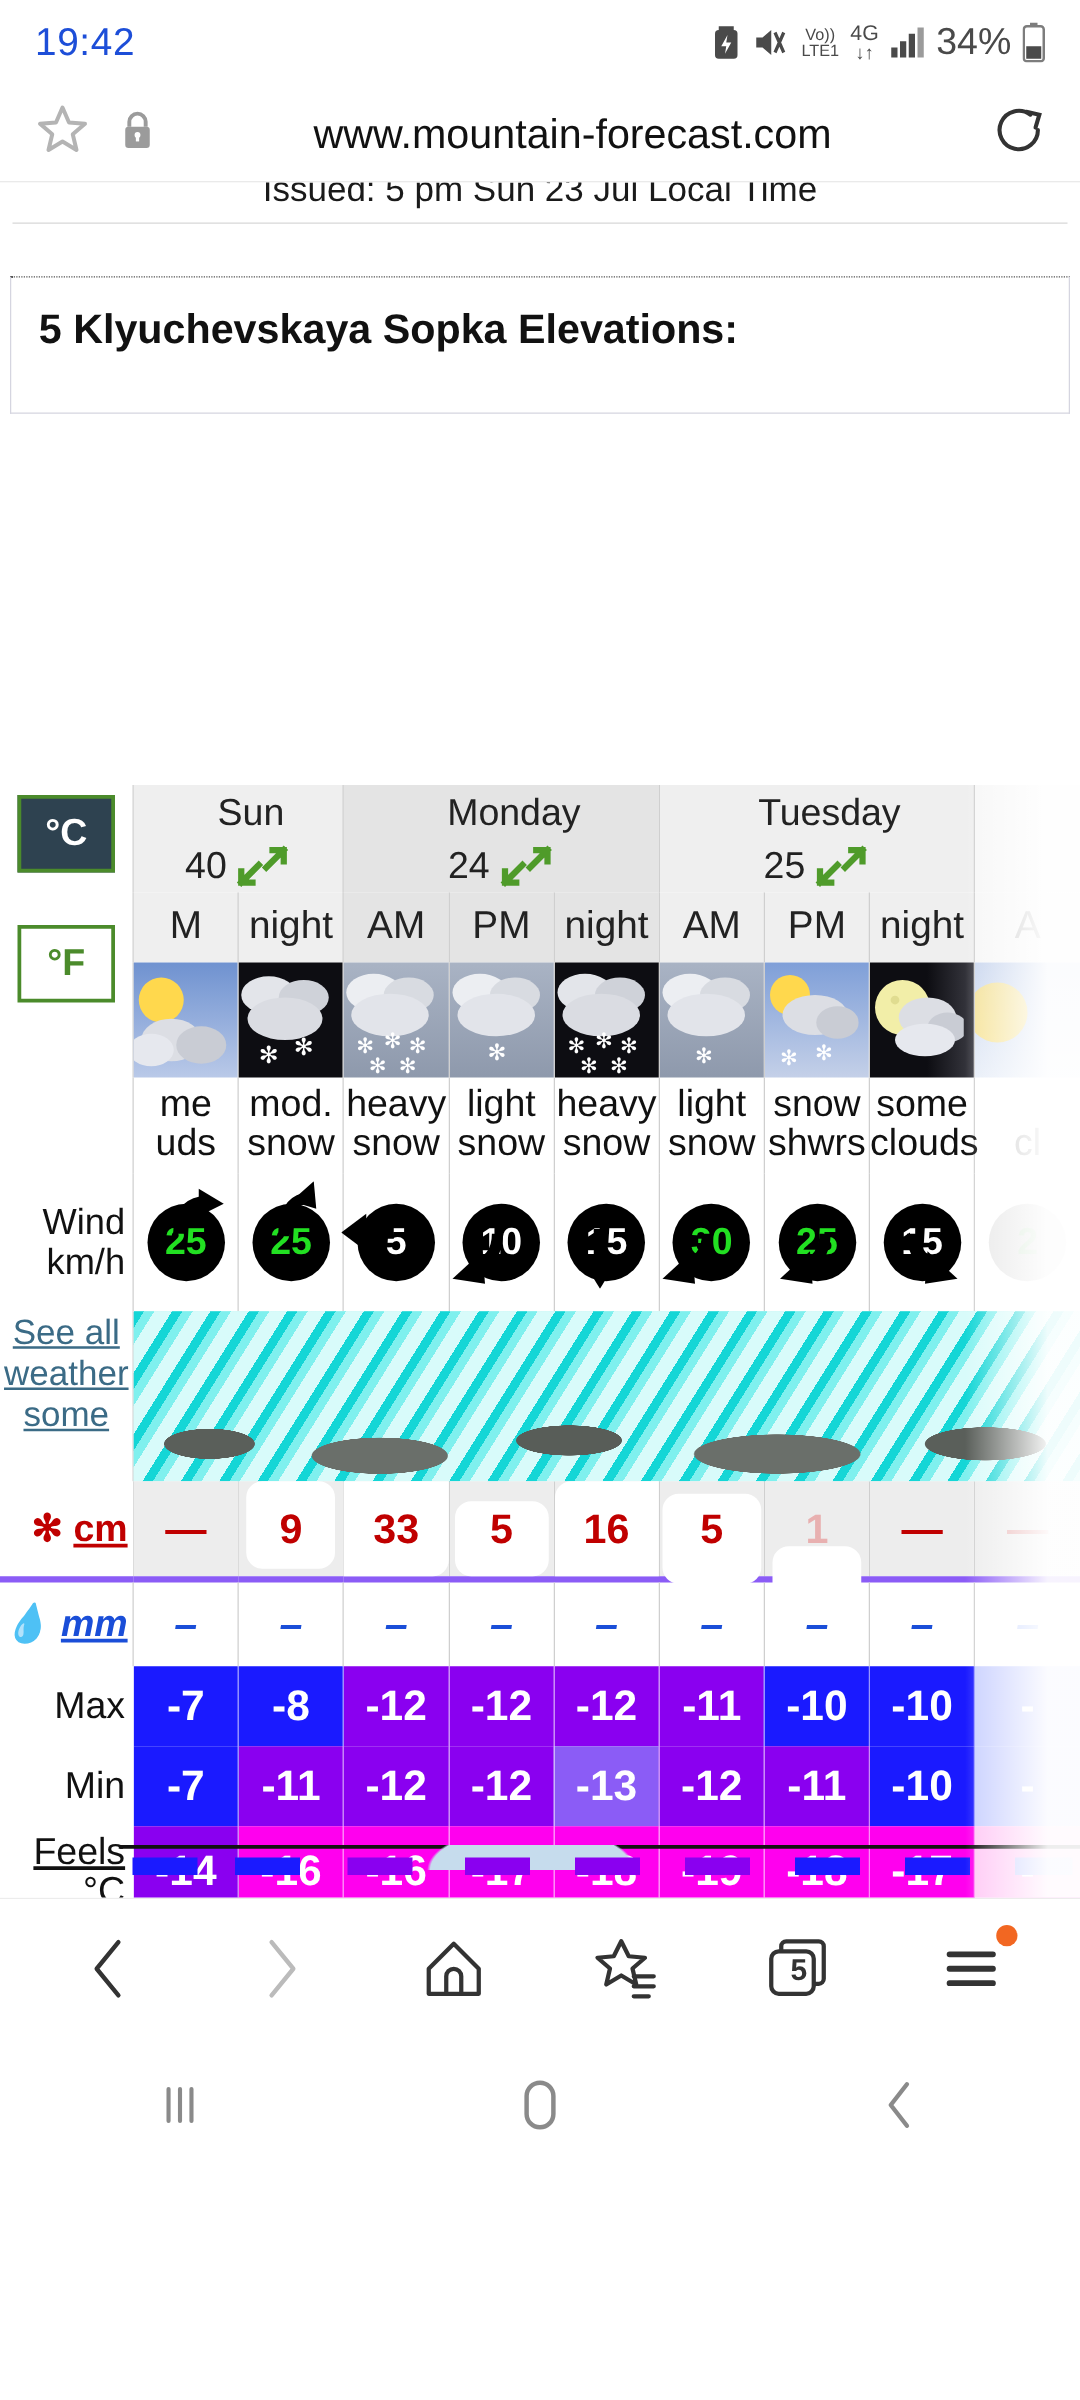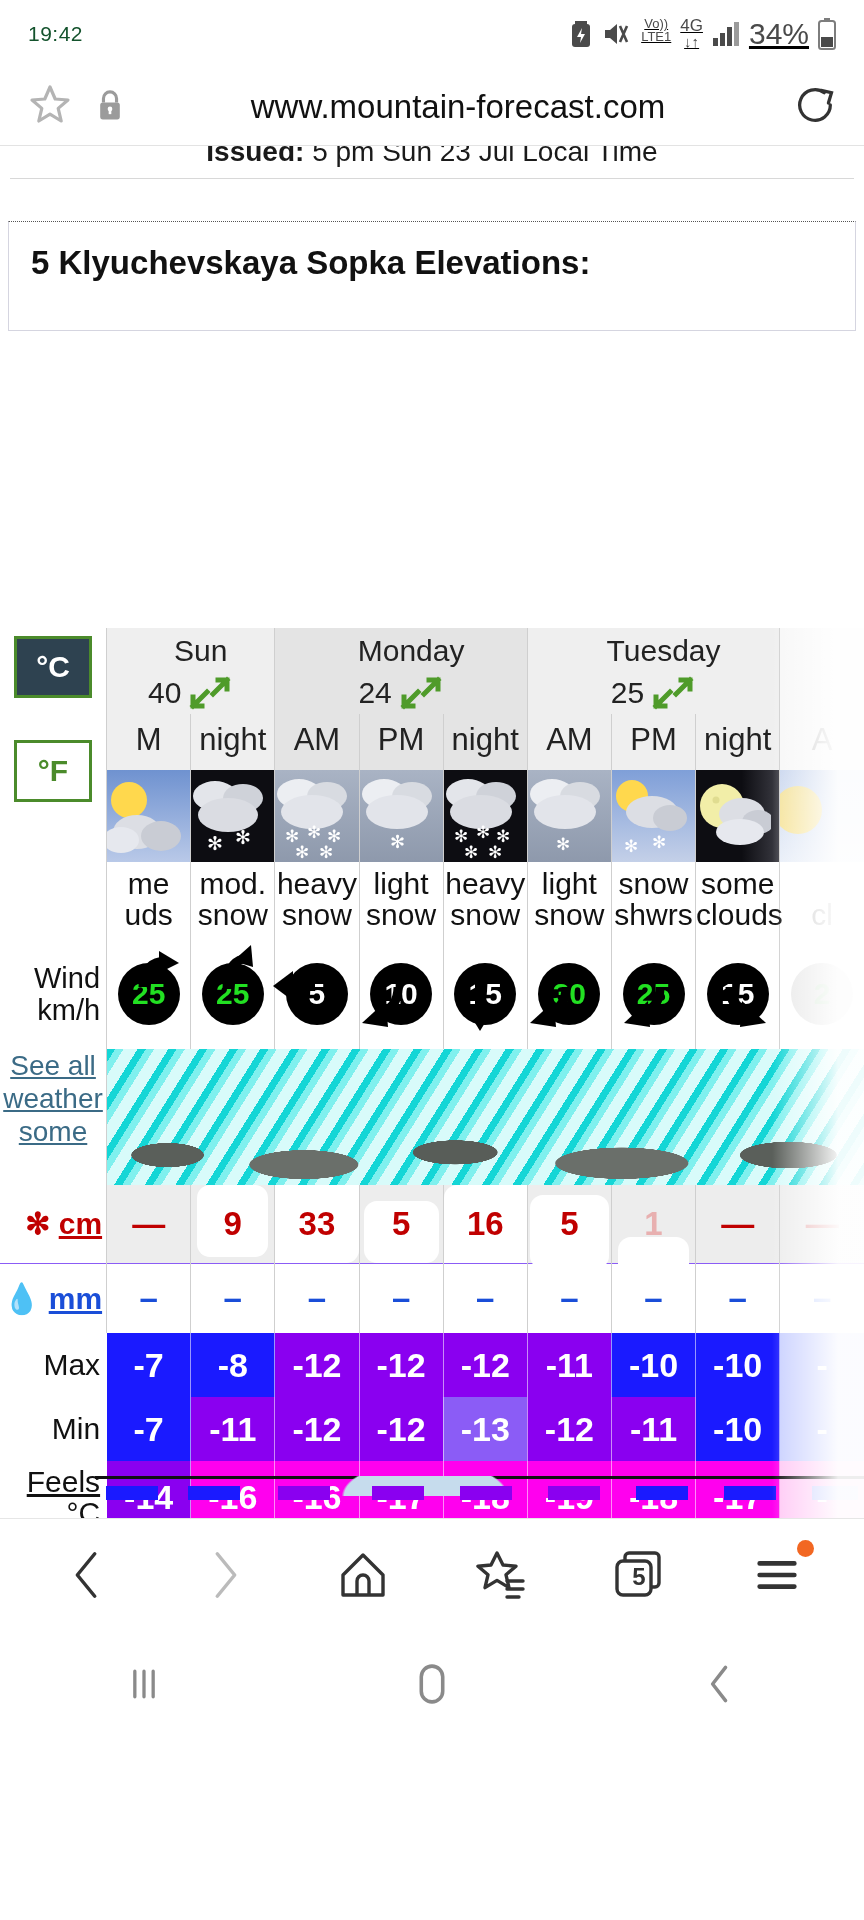--- a/index.html
+++ b/index.html
@@ -2,39 +2,39 @@
 <html><head>
 <meta charset="utf-8">
 <style>
   * { box-sizing: border-box; margin:0; padding:0; }
   html,body { width:864px; height:1920px; background:#fff;
     font-family:"Liberation Sans", sans-serif; overflow:hidden; }
 
   
   .statusbar { height:68px; display:flex; align-items:center;
     padding:0 28px; background:#fff; }
-  .sb-time { font-size:21px; color:#14532d; letter-spacing:.5px; }
-  .sb-right { margin-left:auto; display:flex; gap:9px;text-decoration:underline; }
+  .sb-time { font-size:31px; color:#1d4ed8; letter-spacing:.5px; }
+  .sb-right { margin-left:auto; display:flex; align-items:center; gap:9px; }
   .sb-ico { color:#4a4a4a; display:flex; align-items:center; }
   .volte { font-size:13px; line-height:1.0; color:#4a4a4a; text-align:center;
     display:flex; flex-direction:column; }
   .net4g { font-size:14px; line-height:1.0; color:#4a4a4a; display:flex;
     flex-direction:column; align-items:center; }
   .sb-pct { font-size:30px; color:#4a4a4a; }
 
   
   .urlbar { height:78px; display:flex; align-items:center; gap:22px;
     padding:0 26px; background:#fff; border-bottom:1px solid #e3e3e3;justify-content:space-between; }
   .url-text { flex:1; text-align:center; font-size:33px; color:#111; }
 
   
   .page { position:relative; height:1372px; overflow:hidden; background:#fff; }
   .issued { text-align:center; font-size:28px; color:#1a1a1a;
     padding:4px 0 10px; margin-top:-14px; }
-  .issued b { font-weight:bold;margin-top:48px; }
+  .issued b { font-weight:normal;margin-top:48px; }
   .hr { height:1px; background:#d8d8d8; margin:0 10px; }
   .updates { font-size:28px; padding:16px 8px 14px 8px; color:#111; }
   .updates b { font-weight:bold; }
 
   
   .elev-wrap { margin:42px 8px 0 8px; border:1px dotted #555;
     border-left:1px solid #d5d5e0; border-right:1px solid #d5d5e0;
     border-bottom:1px solid #d5d5e0; padding:22px 22px 26px 22px; }
   .elev-title { font-size:33px; font-weight:bold; color:#111; margin-bottom:22px; }
   .elev-select { border:4px solid #2e4250; background:#fff; height:92px;
@@ -102,21 +102,21 @@
     text-align:center; font-size:33px; font-weight:bold; color:#c00000;
     position:relative; padding:0; }
   .snowrow td.lbl { border-left:none; background:#fff; font-size:30px;
     text-align:right; padding-right:4px; }
   .snowrow td .hi { position:absolute; background:#fff; border-radius:13px; }
   .snowrow td span.v { position:relative; z-index:2; }
   .snowrow td.dim { color:#e8b0b0; }
 
   .rainrow td { height:70px; border-left:1px solid #cfcfcf; background:#fff;
     text-align:center; font-size:33px; font-weight:bold; color:#1a4ed8;
-    border-top:1px solid #8b5cf6; }
+    border-top:5px solid #8b5cf6;font-style:italic; }
   .rainrow td.lbl { border-left:none; text-align:right; padding-right:4px;
     font-size:30px; }
   .rainrow td.lbl a { color:#1a4ed8; text-decoration:underline; }
 
   .temprow td { height:64px; border-left:1px solid rgba(255,255,255,.55);
     text-align:center; font-size:34px; font-weight:bold; color:#fff; padding:0; }
   .temprow td.lbl { border-left:none; background:#fff !important; color:#111;
     text-align:right; padding-right:6px; font-size:30px; font-weight:normal; }
   .temprow.feels td { height:72px; }
   .temprow.feels td.lbl { line-height:1.05; }

